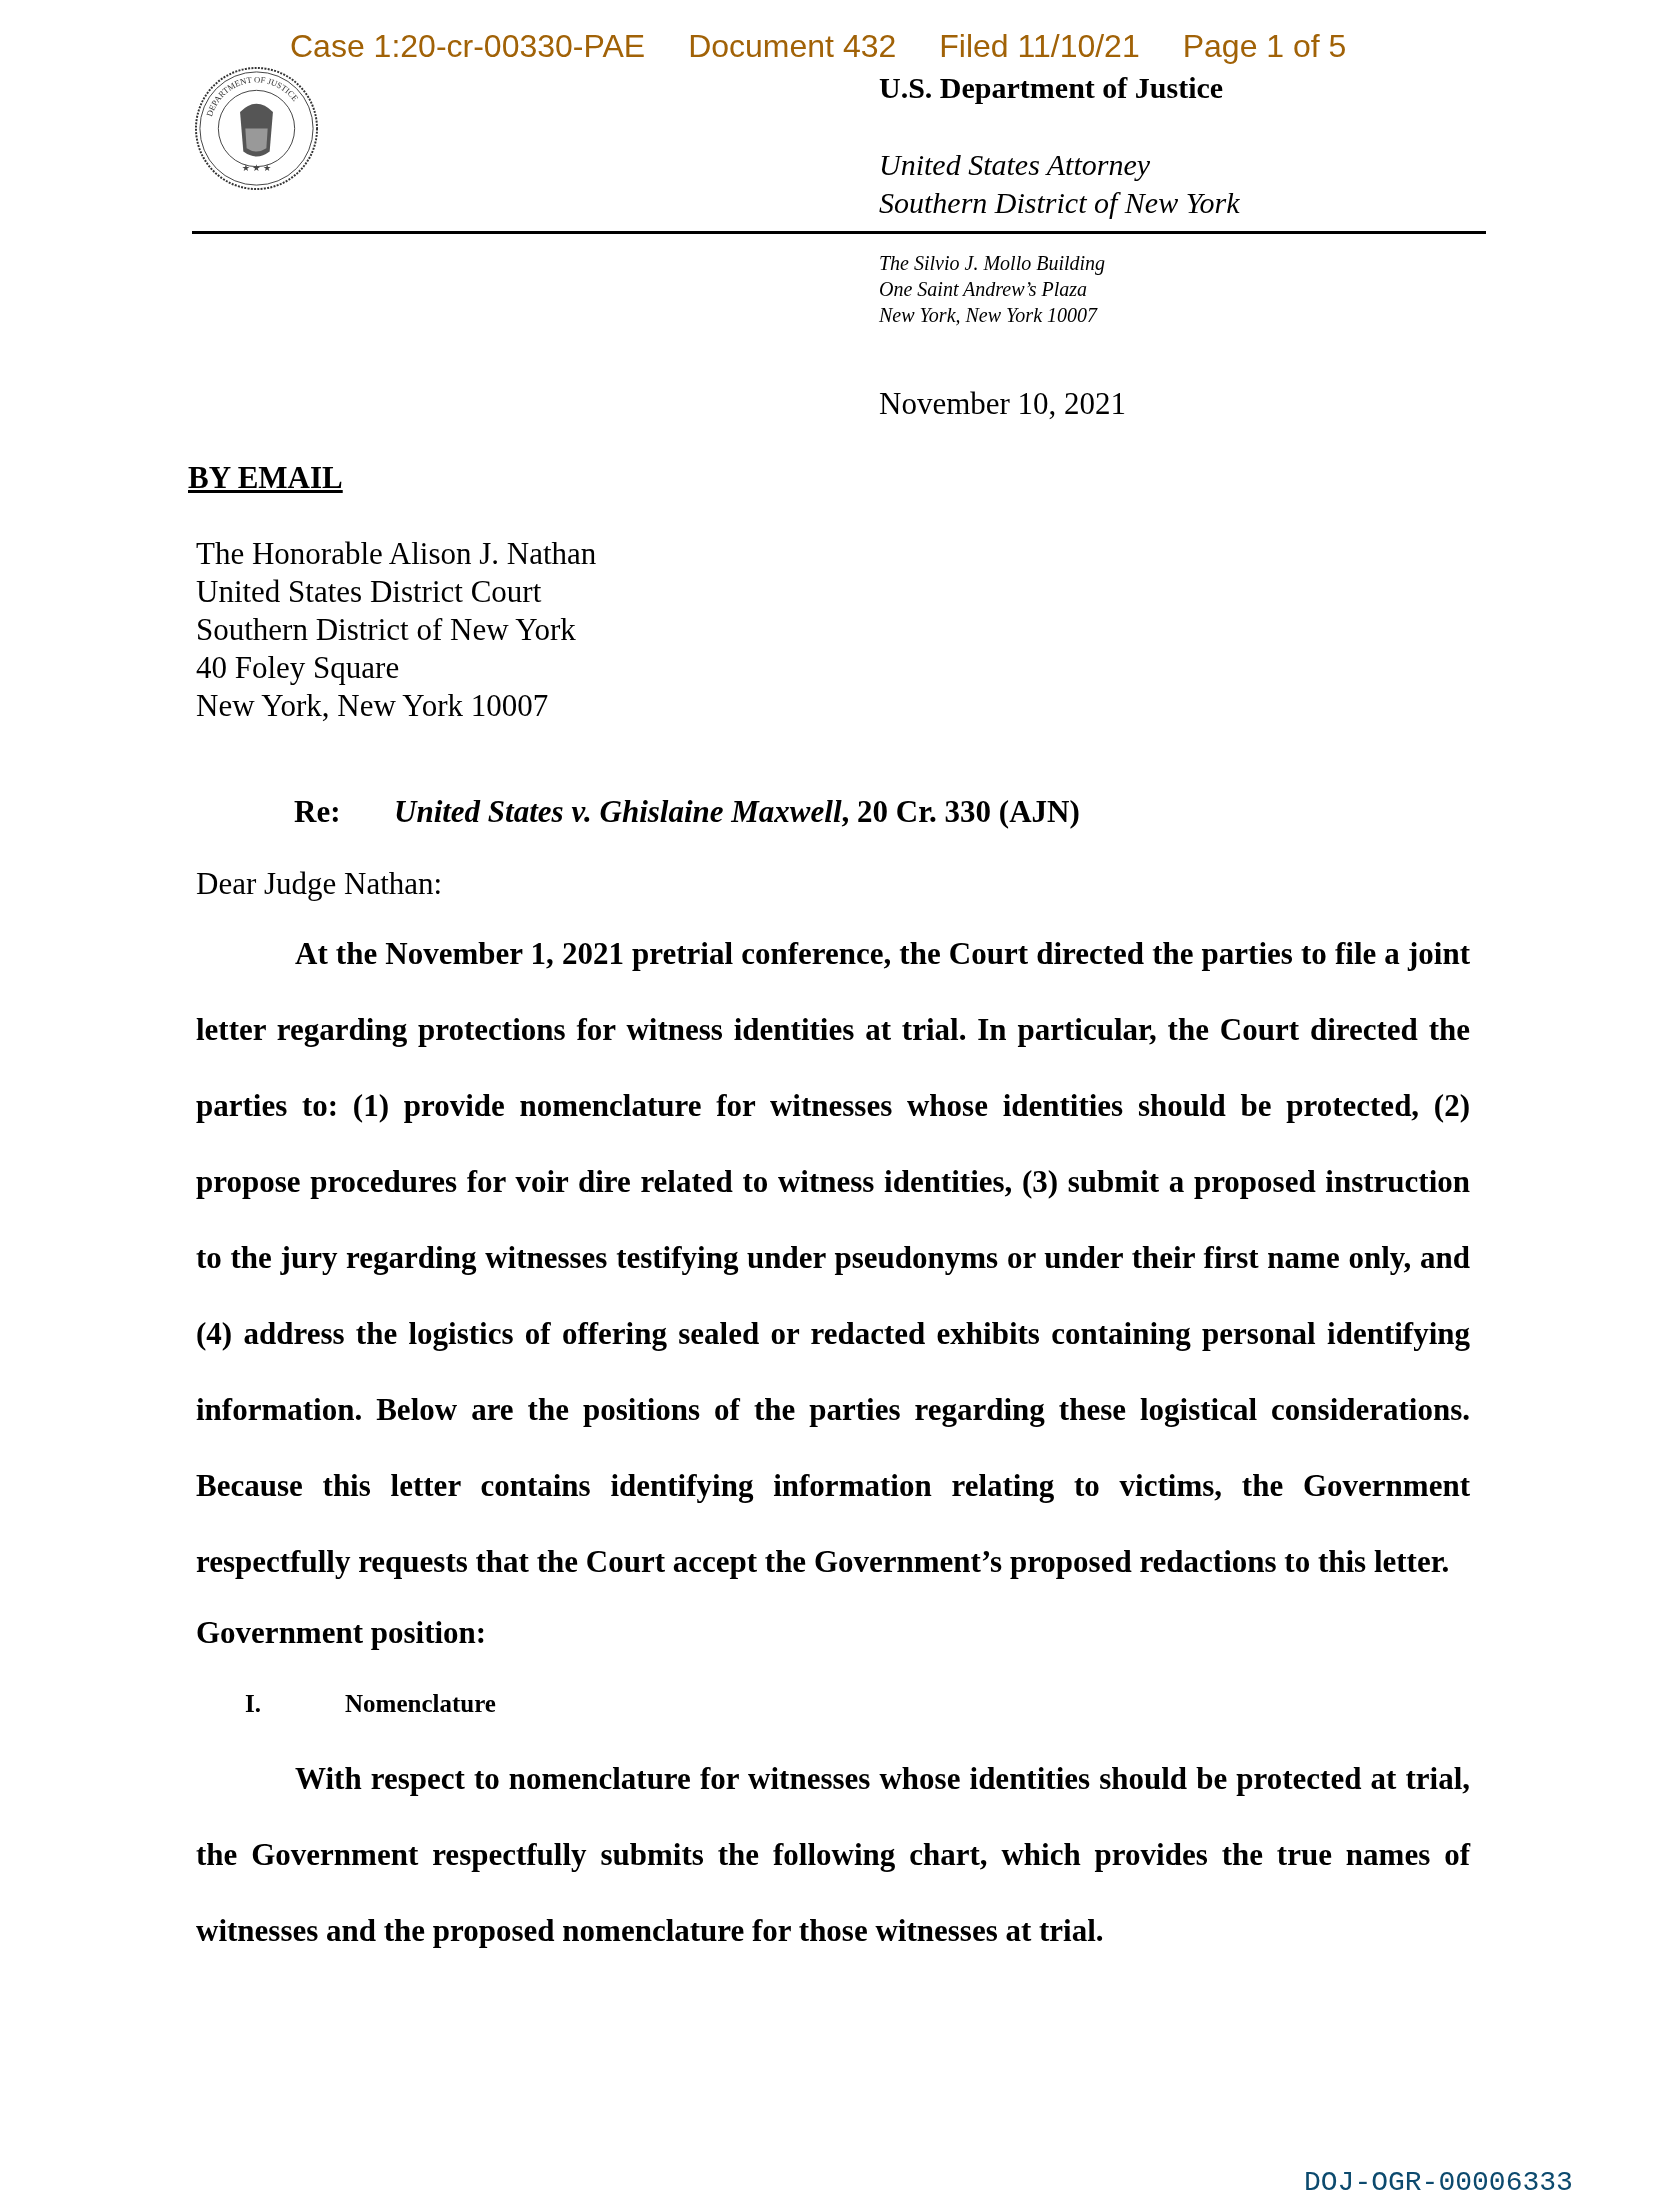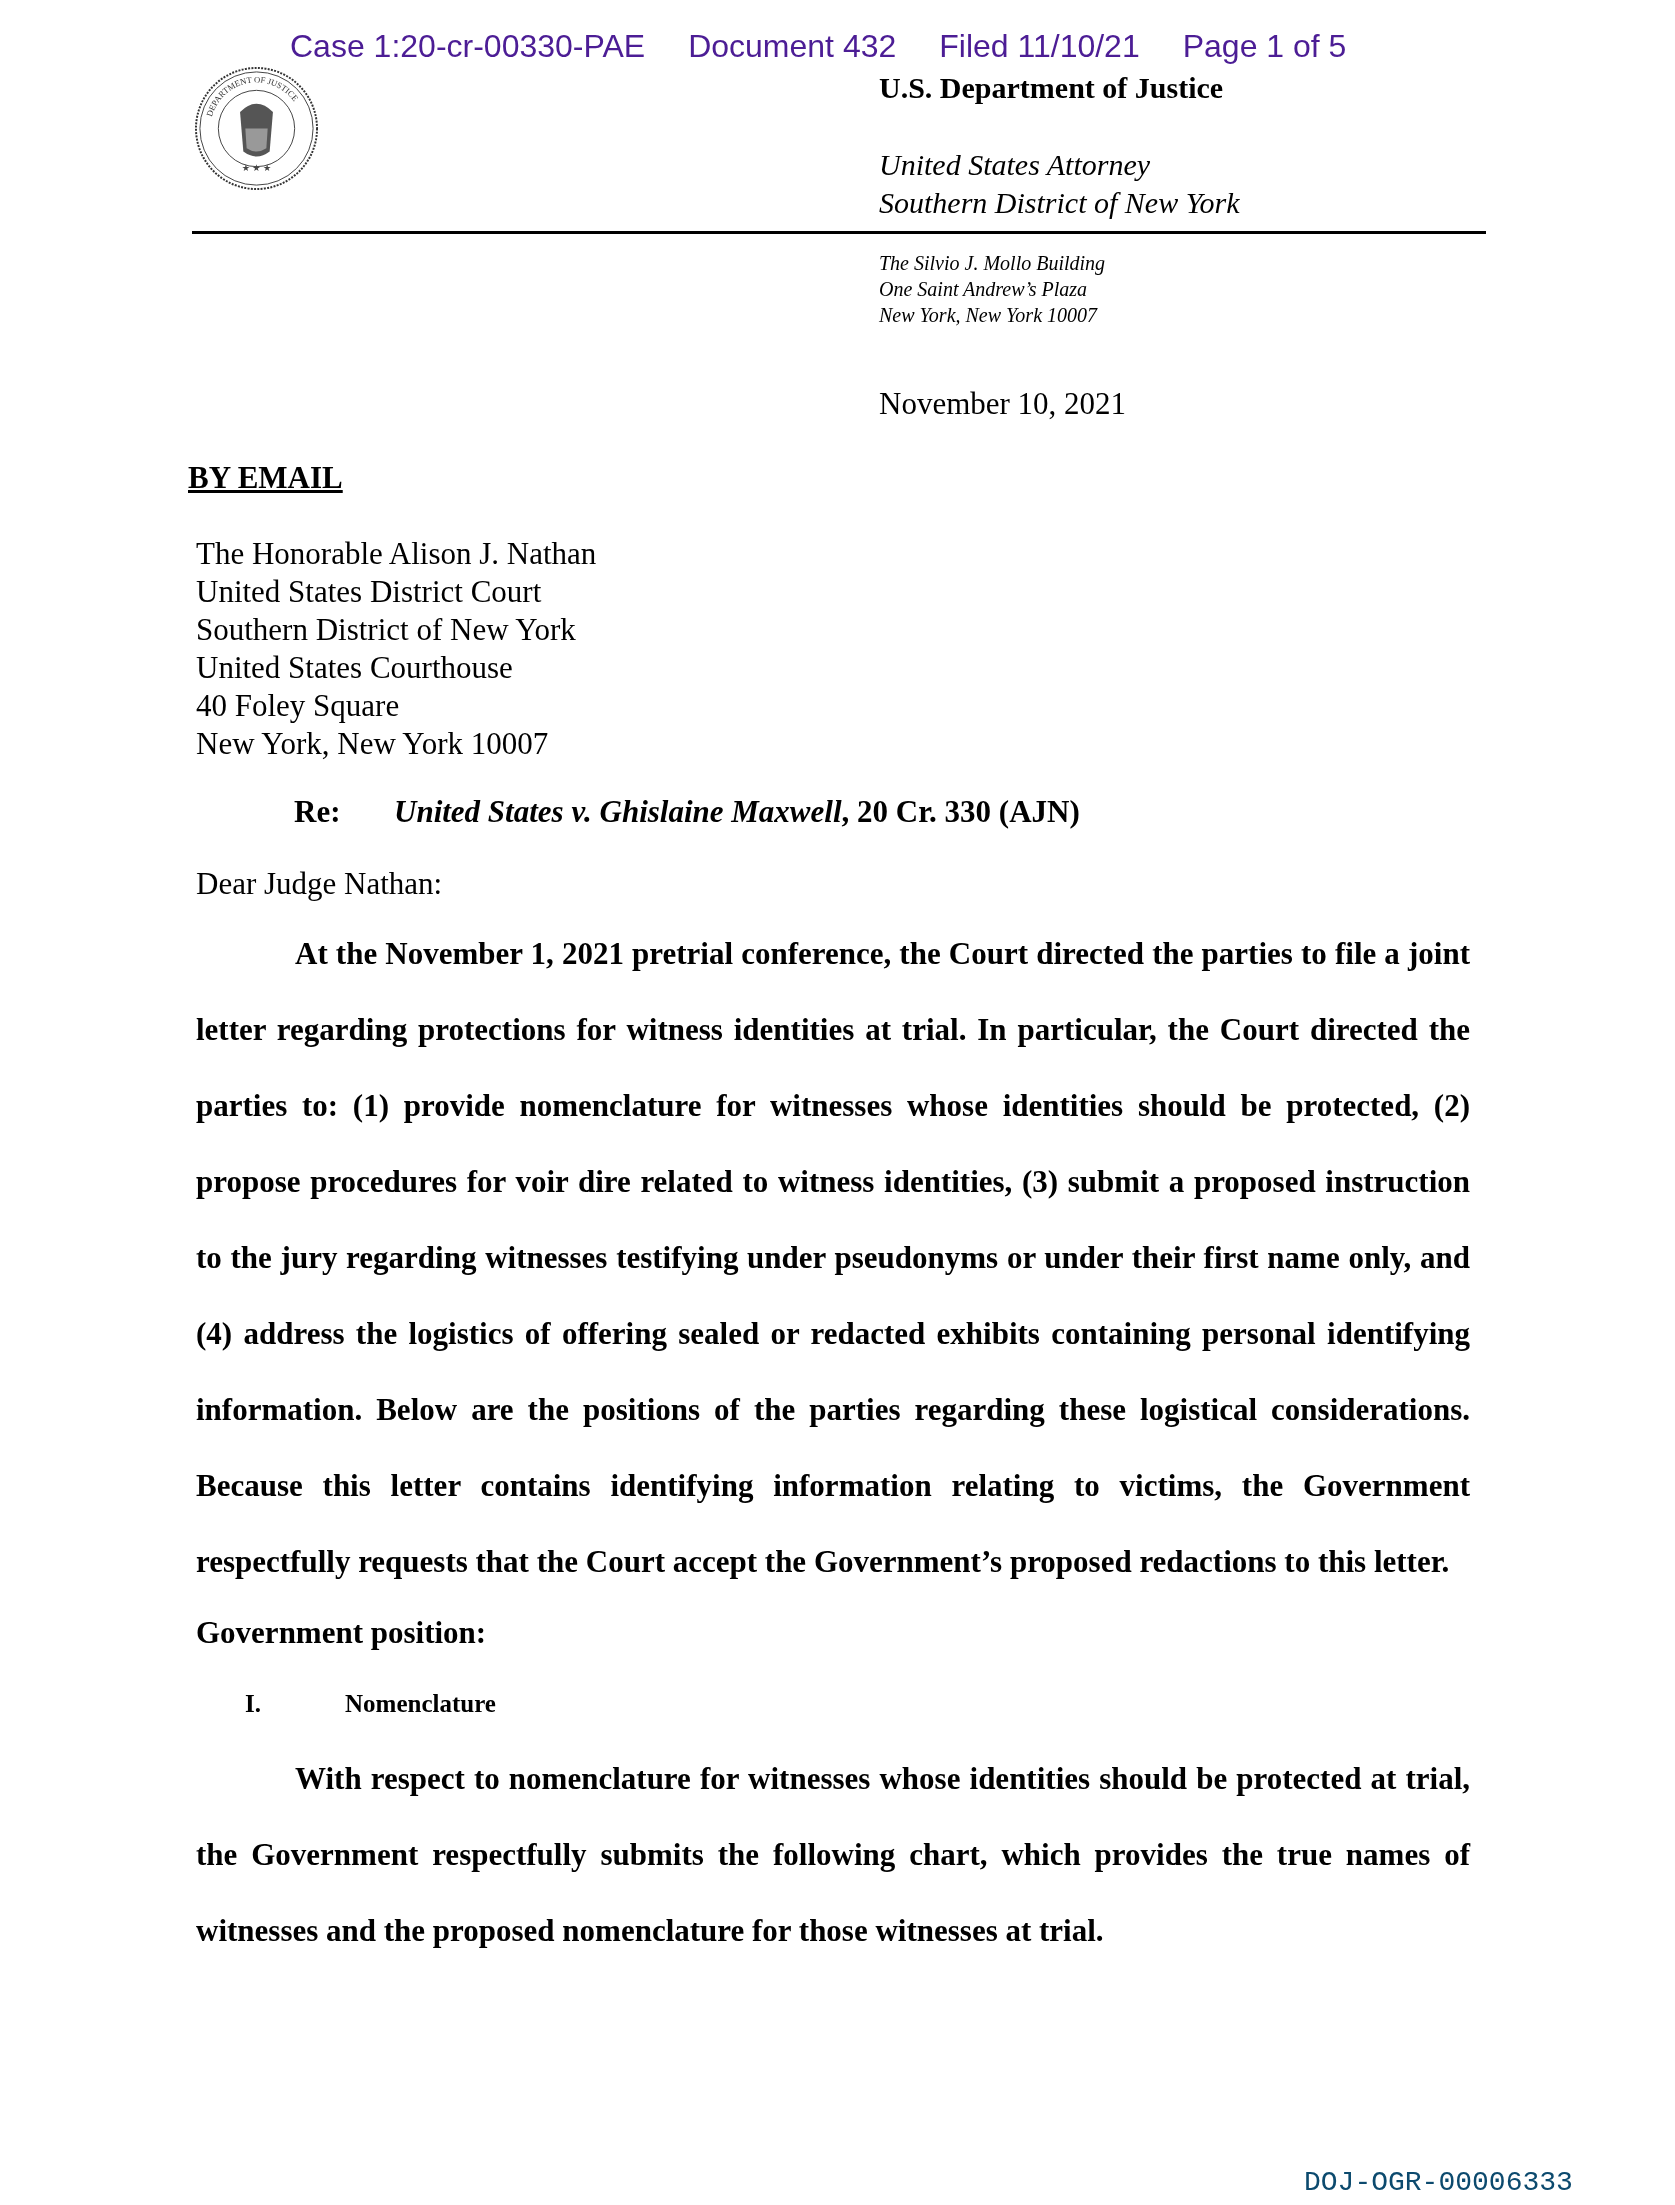--- a/index.html
+++ b/index.html
@@ -1,18 +1,18 @@
 <!DOCTYPE html>
 <html style="font-size:10.5px"><head>
 <meta charset="utf-8">
 <style>
   html, body { margin:0; padding:0; background:#ffffff; }
   body { width:1675px; height:2205px; position:relative; overflow:hidden; font-family:"Liberation Serif", serif; color:#000; }
   .abs { position:absolute; white-space:nowrap; }
-  .ecf { top:28px; left:290px; font-family:"Liberation Sans", sans-serif; font-size:32px; color:#4c1d95; word-spacing:0; }
+  .ecf { top:28px; left:290px; font-family:"Liberation Sans", sans-serif; font-size:32px; color:#a16207; word-spacing:0; }
   .ecf span { margin-right:43px; }
   .seal { left:194px; top:66px; width:125px; height:125px; }
   .doj { left:879px; top:71px; font-size:30px; font-weight:bold;text-align:right; }
   .usa { left:879px; top:146px; font-size:30px; font-style:italic; line-height:38px; }
   .rule { left:192px; top:231px; width:1294px; height:2.6px; background:#000; }
   .addr { left:879px; top:250px; font-size:20px; font-style:italic; line-height:26px; }
   .date { left:879px; top:386px; font-size:31px; }
   .byemail { left:188px; top:460px; font-size:31px; font-weight:bold; text-decoration:underline; text-decoration-thickness:2.6px; }
   .recip { left:196px; top:535px; font-size:31px; line-height:38px; }
   .re { left:294px; top:794px; font-size:31px; font-weight:bold; }
@@ -59,21 +59,20 @@
   <div>New York, New York 10007</div>
 </div>
 
 <div class="abs date">November 10, 2021</div>
 <div class="abs byemail">BY EMAIL</div>
 
 <div class="abs recip">
   <div>The Honorable Alison J. Nathan</div>
   <div>United States District Court</div>
   <div>Southern District of New York</div>
-  <div>United States Courthouse</div>
   <div>40 Foley Square</div>
   <div>New York, New York 10007</div>
 </div>
 
 <div class="abs re">
   <span class="lbl">Re:</span><i>United States v. Ghislaine Maxwell</i><span>, 20 Cr. 330 (AJN)</span>
 </div>
 
 <div class="abs dear">Dear Judge Nathan:</div>
 

